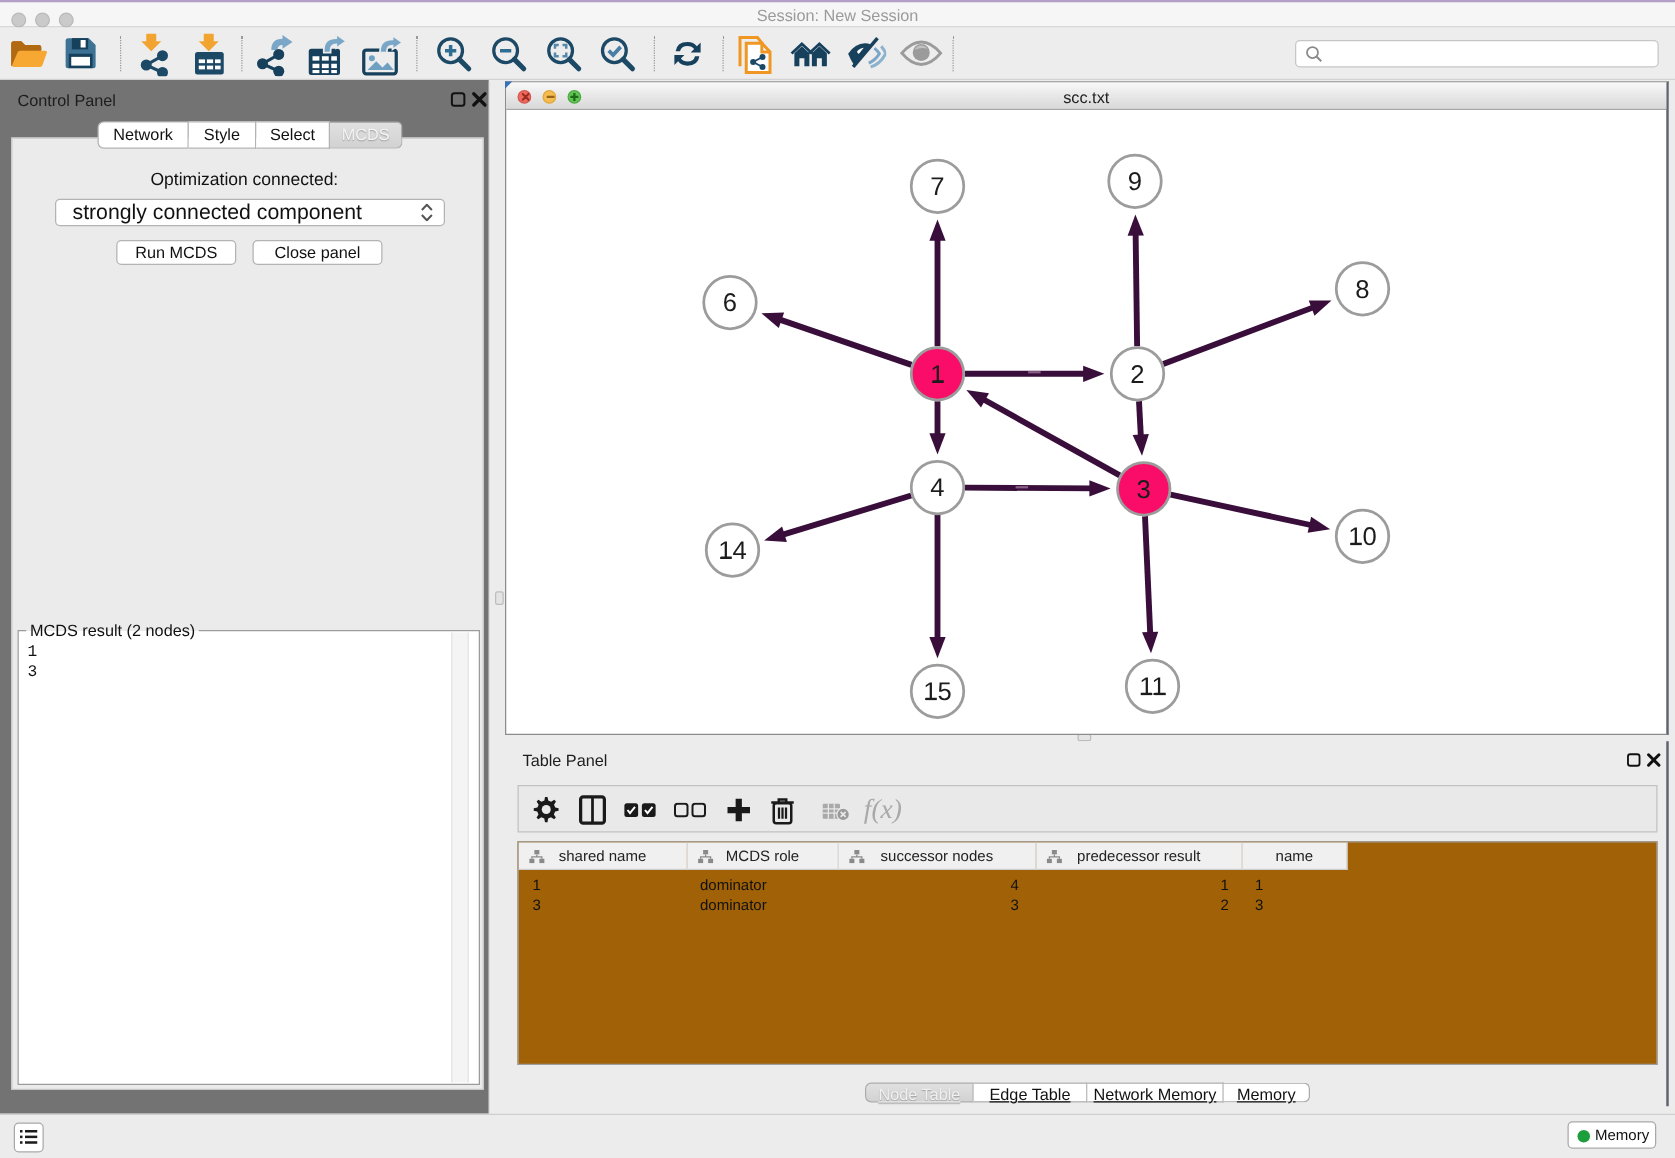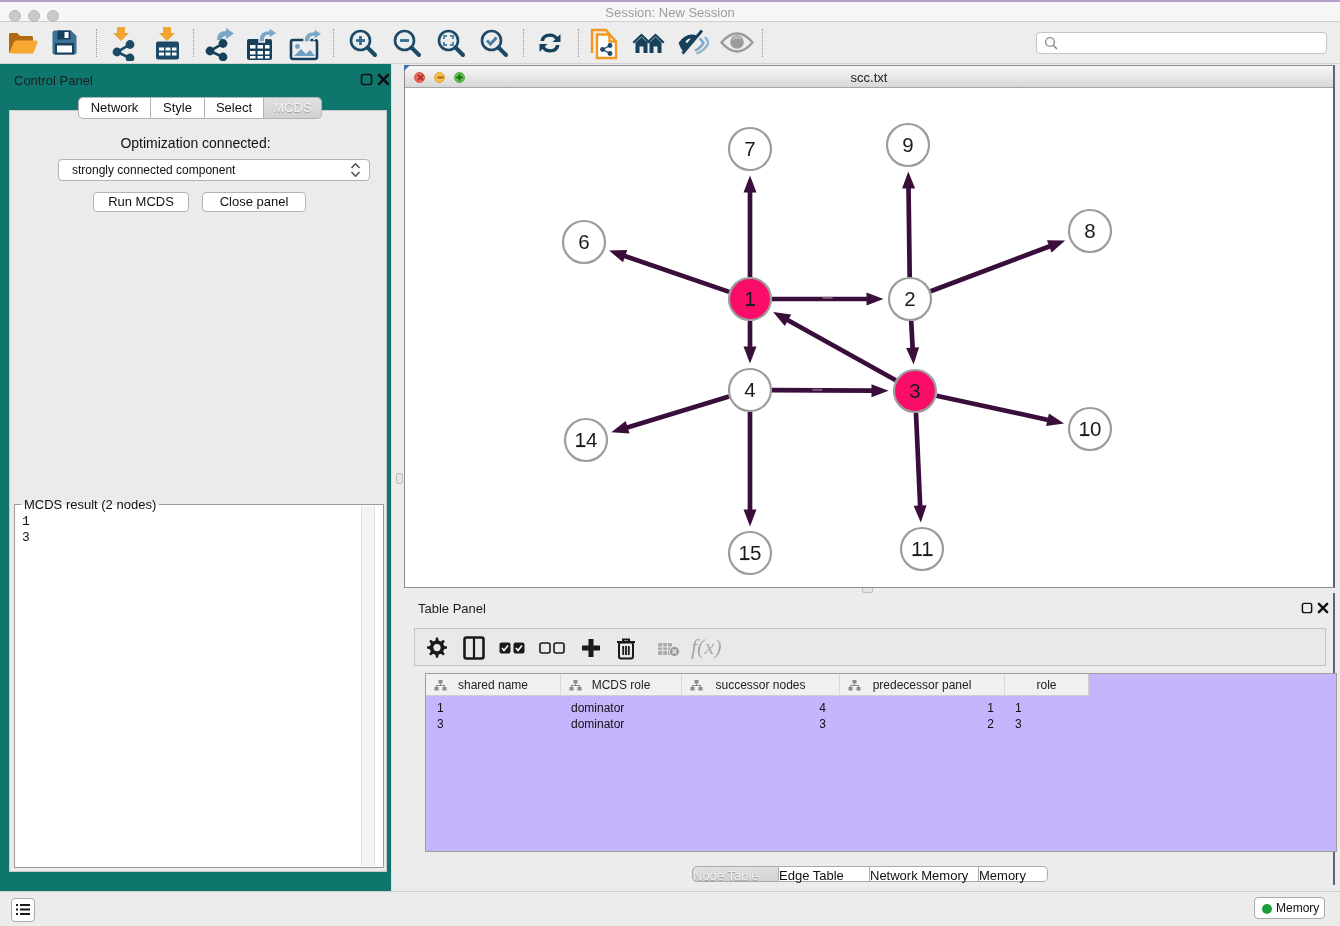--- a/index.html
+++ b/index.html
@@ -10,52 +10,52 @@
   #topline { left:0; top:0; width:1340px; height:2px; background:#b49fc9; }
   #titlebar { left:0; top:2px; width:1340px; height:20px; background:#f6f6f6; border-bottom:1px solid #cfcfcf; }
   #titlebar .ttl { position:absolute; left:0; right:0; top:3px; text-align:center; font-size:13px; color:#9b9b9b; }
   .tl { position:absolute; top:8px; width:12px; height:12px; border-radius:50%; background:#cacaca; border:1px solid #b9b9b9; }
   
   #toolbar { left:0; top:22px; width:1340px; height:42px; background:#ededed; border-bottom:1px solid #d2d2d2; }
   .tbi { position:absolute; top:0; }
   .tsep { position:absolute; top:7px; height:28px; width:0; border-left:1px dotted #9a9a9a; }
   #search { position:absolute; left:1036px; top:10px; width:291px; height:22px; background:#fff; border:1px solid #c6c6c6; border-radius:4px; }
   
-  #cpanel { left:0; top:64px; width:391px; height:827px; background:#0f766e; }
+  #cpanel { left:0; top:64px; width:391px; height:827px; background:#737373; }
   #cpanel .hdr { position:absolute; left:14px; top:9px; font-size:13px; color:#1d1d1d; }
   .tabrow { position:absolute; display:flex; }
   .tab { height:22px; background:#fff; border:1px solid #b3b3b3; border-left:none; font-size:13px; color:#111; text-align:center; line-height:20px; }
   .tab.first { border-left:1px solid #b3b3b3; border-radius:5px 0 0 5px; }
   .tab.last { border-radius:0 5px 5px 0; }
   .tab.sel { background:linear-gradient(#e0e0e0,#d2d2d2); color:#f5f5f5; text-shadow:0 1px 1px #9a9a9a; }
   #cpcontent { position:absolute; left:9px; top:46px; width:378px; height:762px; background:#ebebeb; border:1px solid #c9c9c9; }
   #optlabel { position:absolute; left:0; width:100%; text-align:center; top:71px; font-size:14px; color:#111; }
-  #combo { position:absolute; left:44px; top:95px; width:312px; height:22px; background:#fff; border:1px solid #b3b3b3; border-radius:4px; font-size:12px; color:#111; line-height:20px; padding-left:13px;margin-left:14px; }
+  #combo { position:absolute; left:44px; top:95px; width:312px; height:22px; background:#fff; border:1px solid #b3b3b3; border-radius:4px; font-size:17px; color:#111; line-height:20px; padding-left:13px; }
   .btn { position:absolute; height:20px; background:#fff; border:1px solid #b3b3b3; border-radius:4px; font-size:13px; color:#111; text-align:center; line-height:18px; }
   #mcdsbox { position:absolute; left:14px; top:440px; width:370px; height:364px; background:#fff; border:1px solid #9b9b9b; }
   #mcdslegend { position:absolute; left:6px; top:-8px; background:linear-gradient(#ebebeb 0, #ebebeb 8px, #ffffff 8px); font-size:13px; color:#111; padding:0 3px; height:15px; line-height:15px; }
   #mcdstext { position:absolute; left:7px; top:9px; font-size:13px; color:#111; font-family:"Liberation Mono",monospace; line-height:16px; }
   #mcdsscroll { position:absolute; right:8px; top:1px; bottom:1px; width:14px; background:#f4f4f4; border-left:1px solid #e2e2e2; border-right:1px solid #e2e2e2; }
   
   .grip { position:absolute; background:#e4e4e4; border:1px solid #bdbdbd; border-radius:2px; }
   
   #netwin { left:404px; top:65px; width:931px; height:523px; border:1px solid #8c8c8c; border-right:2px solid #5c6570; background:#fff; }
   #nettitle { position:absolute; left:0; top:0; width:100%; height:22px; background:linear-gradient(#f8f8f8,#d8d8d8); border-bottom:1px solid #a5a5a5; }
   #nettitle .t { position:absolute; width:100%; text-align:center; top:4px; font-size:13px; color:#222; }
   .mac { position:absolute; top:5.5px; width:11px; height:11px; border-radius:50%; }
   .mac svg { position:absolute; left:-0.5px; top:-0.5px; }
   
   #tpanel { left:404px; top:593px; width:931px; height:292px; background:#ececec; border-right:2px solid #5c6570; }
   #tpanel .hdr { position:absolute; left:14px; top:8px; font-size:13px; color:#1d1d1d; }
   #ttools { position:absolute; left:10px; top:35px; width:912px; height:38px; background:#e9e9e9; border:1px solid #c2c2c2; }
-  #ttable { position:absolute; left:10px; top:80px; width:912px; height:179px; background:#c4b5fd; border:1px solid #9e9e9e;margin-left:11px; }
+  #ttable { position:absolute; left:10px; top:80px; width:912px; height:179px; background:#a16207; border:1px solid #9e9e9e; }
   .thcell { position:absolute; top:0; height:22px; background:#f0f0f0; border-right:1px solid #d8d8d8; border-bottom:1px solid #cfcfcf; font-size:12px; color:#222; text-align:center; line-height:22px; }
   .trow { position:absolute; font-size:12px; color:#111; }
   .hico { position:absolute; top:6px; }
-  .btab { height:16px; background:#fff; border:1px solid #ababab; border-left:none; font-size:13px; color:#111; text-align:left; line-height:18px; }
+  .btab { height:16px; background:#fff; border:1px solid #ababab; border-left:none; font-size:13px; color:#111; text-align:center; line-height:18px;text-decoration:underline; }
   
   #statusbar { left:0; top:891px; width:1340px; height:35px; background:#ececec; border-top:1px solid #cfcfcf; }
 </style>
 </head>
 <body>
 <div id="topline" class="abs"></div>
 <div id="titlebar" class="abs">
   <span class="tl" style="left:9px;"></span>
   <span class="tl" style="left:28px;"></span>
   <span class="tl" style="left:47px;"></span>
@@ -412,22 +412,22 @@
       <circle cx="16.5" cy="10.5" r="5" fill="#9a9a9a" stroke="#e9e9e9" stroke-width="1"></circle>
       <path d="M14.5 8.5 L18.5 12.5 M18.5 8.5 L14.5 12.5" stroke="#e9e9e9" stroke-width="1.4"></path>
     </svg>
 
     <div style="position:absolute;left:276px;top:5px;font-family:'Liberation Serif',serif;font-style:italic;font-size:22px;color:#a9a9a9;">f(x)</div>
   </div>
   <div id="ttable">
     <div class="thcell" style="left:0px;width:135px;">shared name</div>
     <div class="thcell" style="left:135px;width:121px;">MCDS role</div>
     <div class="thcell" style="left:256px;width:158px;">successor nodes</div>
-    <div class="thcell" style="left:414px;width:165px;">predecessor panel</div>
-    <div class="thcell" style="left:579px;width:84px;border-right:1px solid #cfcfcf;">role</div>
+    <div class="thcell" style="left:414px;width:165px;">predecessor result</div>
+    <div class="thcell" style="left:579px;width:84px;border-right:1px solid #cfcfcf;">name</div>
     <svg class="hico" width="13" height="11" viewBox="0 0 13 11" style="left:8px;">
         <g fill="#8a8a8a">
           <rect x="4.5" y="0" width="4" height="3.5"></rect>
           <rect x="0.5" y="7" width="4" height="3.5"></rect>
           <rect x="8.5" y="7" width="4" height="3.5"></rect>
           <path d="M6 3.5 L7 3.5 L7 5 L11 5 L11 7 L10 7 L10 6 L3 6 L3 7 L2 7 L2 5 L6 5 Z"></path>
         </g>
       </svg>
     <svg class="hico" width="13" height="11" viewBox="0 0 13 11" style="left:143px;">
         <g fill="#8a8a8a">

